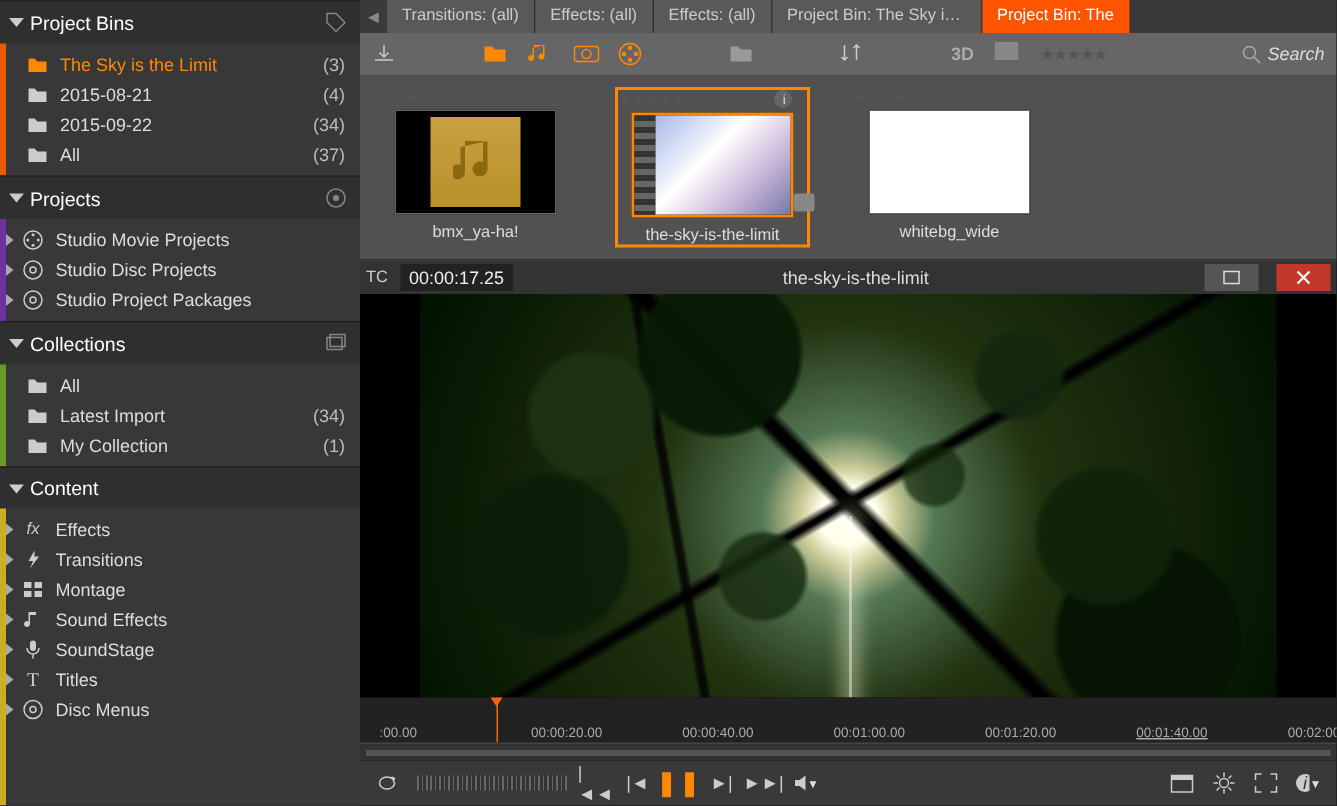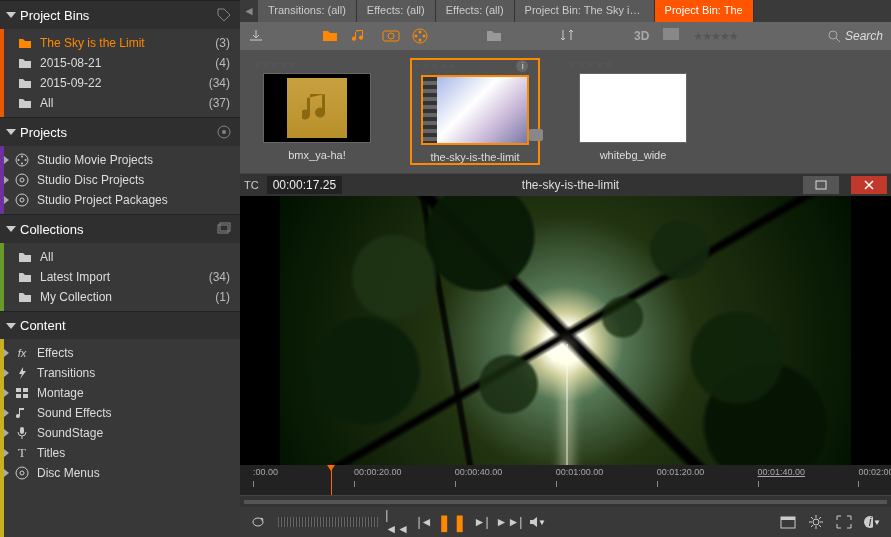--- a/index.html
+++ b/index.html
@@ -51,21 +51,21 @@
  radial-gradient(circle at 80% 60%,rgba(15,35,10,.9) 9%,transparent 10%),
  radial-gradient(circle at 15% 65%,rgba(10,30,8,.9) 10%,transparent 11%),
  radial-gradient(circle at 60% 45%,rgba(20,40,12,.7) 5%,transparent 6%),
  radial-gradient(circle at 35% 15%,rgba(8,25,5,.95) 12%,transparent 13%),
  radial-gradient(circle at 85% 85%,rgba(5,20,3,.95) 11%,transparent 12%),
  linear-gradient(45deg,transparent 48%,#000 49%,#000 50%,transparent 51%),
  linear-gradient(-30deg,transparent 48%,#000 49%,#000 49.5%,transparent 50.5%),
  linear-gradient(80deg,transparent 30%,rgba(0,0,0,.8) 30.5%,rgba(0,0,0,.8) 31%,transparent 31.5%)}
 .video::after{content:"";position:absolute;left:50%;top:55%;width:2px;height:160px;background:rgba(255,255,240,.6);transform-origin:top;box-shadow:0 0 12px 4px rgba(255,255,220,.5)}
 .timeline{height:30px;background:#222;position:relative;display:flex;align-items:flex-end;padding:0 6px}
-.tl-tick{position:absolute;top:2px;font-size:9px;color:#aaa}
+.tl-tick{position:absolute;top:18px;font-size:9px;color:#aaa}
 .tl-tick::before{content:"";position:absolute;left:0;top:14px;width:1px;height:6px;background:#888}
 .playhead{position:absolute;top:0;bottom:0;width:1px;background:#f60}
 .playhead::before{content:"";position:absolute;top:0;left:-4px;width:0;height:0;border-left:4px solid transparent;border-right:4px solid transparent;border-top:6px solid #f60}
 .scrub{height:12px;background:#333;border-top:1px solid #444;position:relative}
 .scrub .bar{position:absolute;left:4px;right:4px;top:4px;height:4px;background:#555}
 .controls{height:30px;background:#393939;display:flex;align-items:center;padding:0 10px;gap:10px}
 .controls .btn{width:18px;height:18px;cursor:pointer;display:flex;align-items:center;justify-content:center;color:#ccc}
 .controls .pause{color:#f80;font-size:16px;font-weight:bold;letter-spacing:2px}
 .controls .shuttle{width:100px;height:10px;background:repeating-linear-gradient(90deg,#666 0,#666 1px,#333 1px,#333 3px)}
 .spacer{flex:1}

